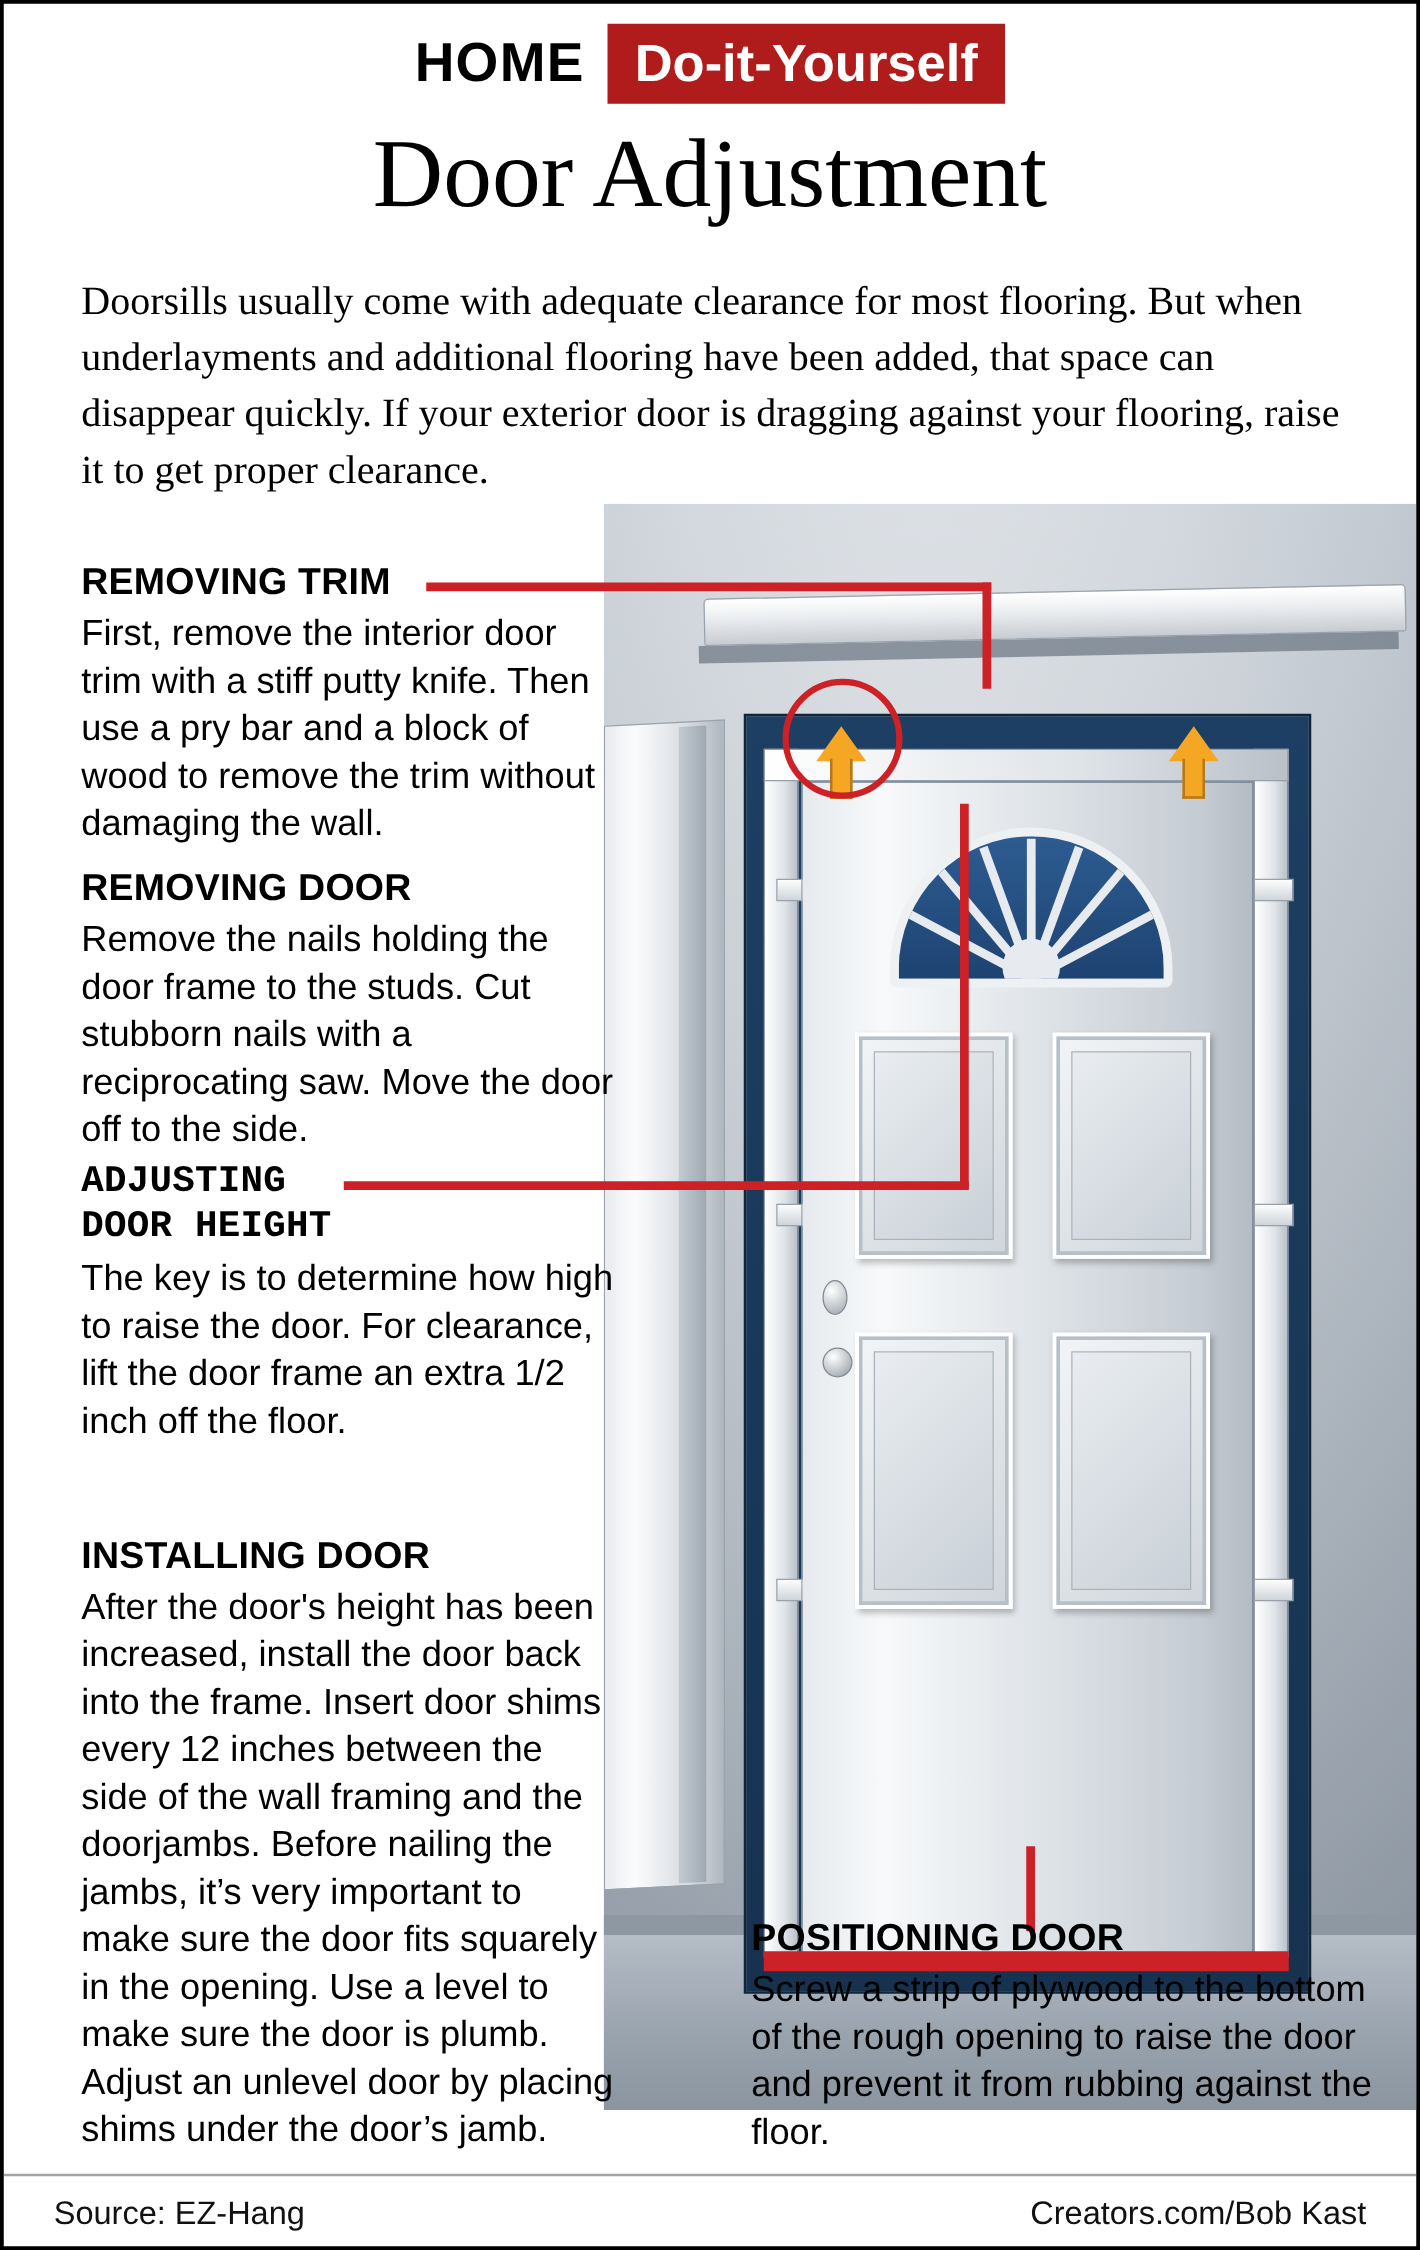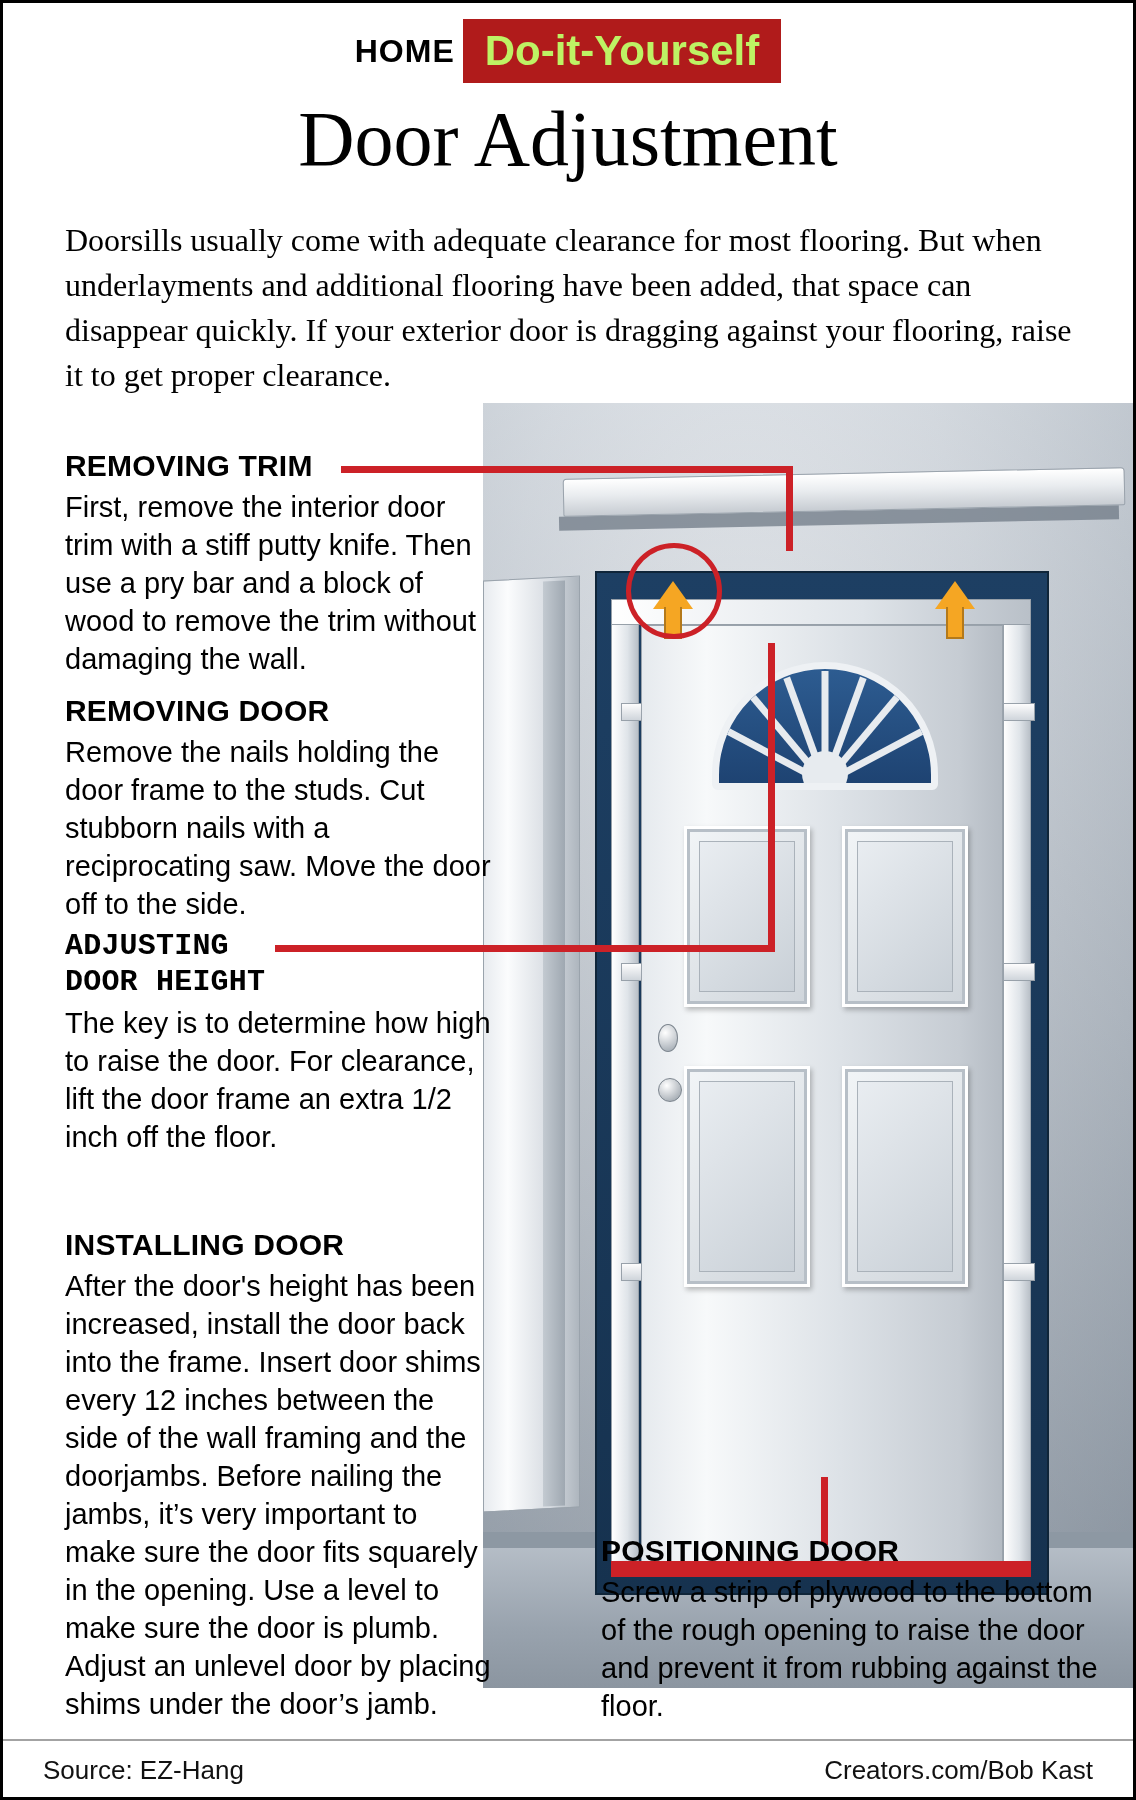--- a/index.html
+++ b/index.html
@@ -31,29 +31,29 @@
     left: 0;
     width: 100%;
     height: 64px;
     display: flex;
     justify-content: center;
     align-items: stretch;
   }
   .header-home {
     font-family: "Liberation Sans", sans-serif;
     font-weight: bold;
-    font-size: 32px;
+    font-size: 44px;
     line-height: 64px;
     letter-spacing: 1px;
     color: #000000;
-    padding-right: 8px;
+    padding-right: 18px;
   }
   .header-diy {
     background: #b01b1b;
-    color: #bef264;
+    color: #ffffff;
     font-family: "Liberation Sans", sans-serif;
     font-weight: bold;
     font-size: 42px;
     line-height: 64px;
     padding: 0 22px;
     white-space: nowrap;
   }
 
   .title {
     position: absolute;

